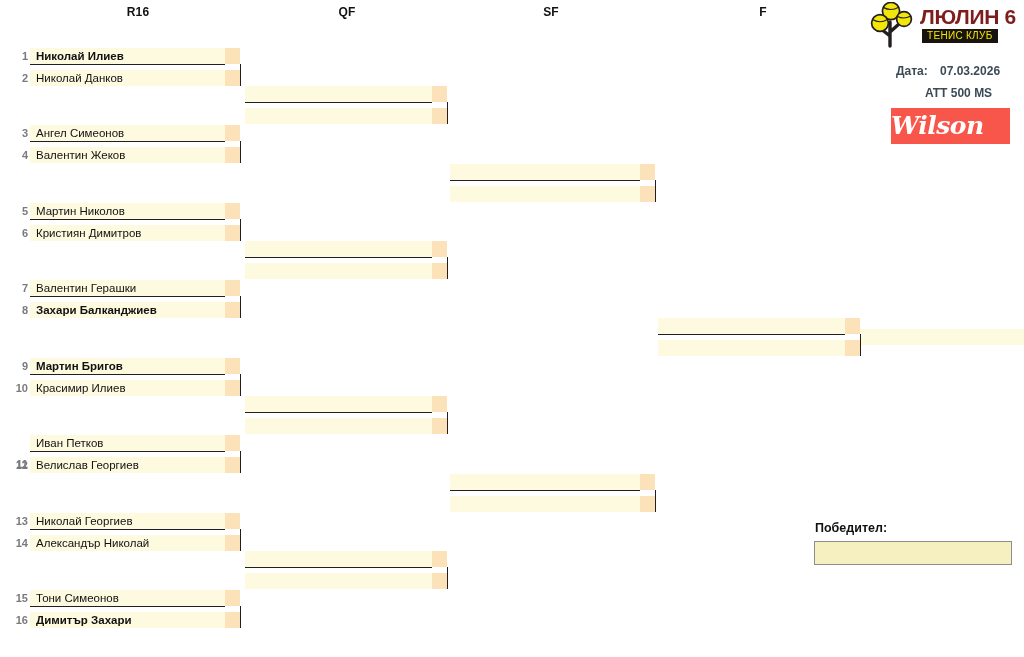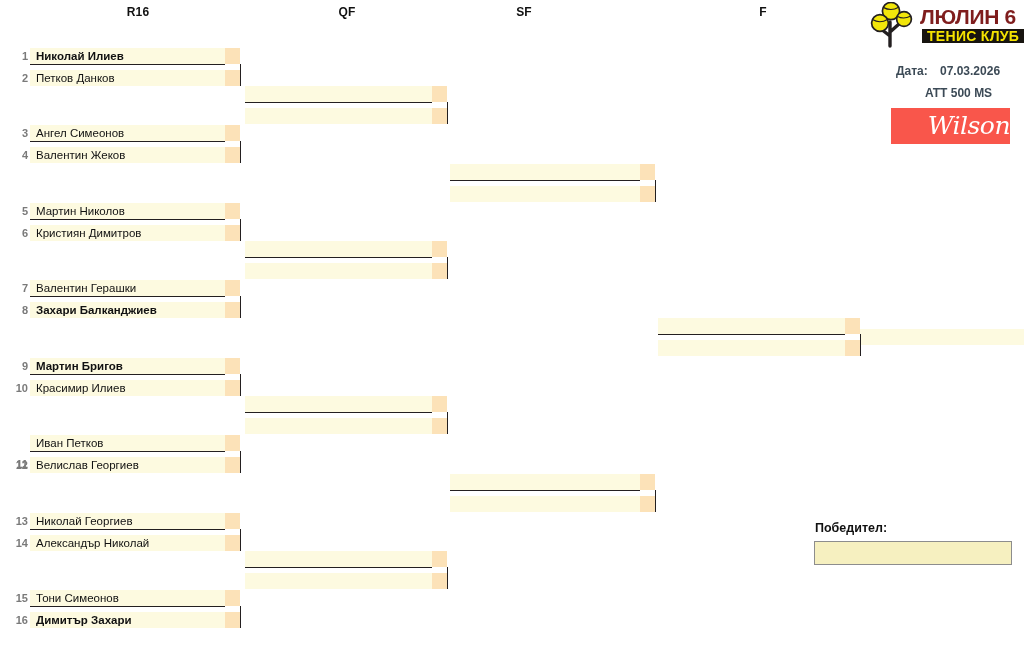--- a/index.html
+++ b/index.html
@@ -46,36 +46,36 @@
 
   
   .logo-wrap{position:absolute;left:866px;top:2px;width:158px;height:46px;}
   .logo-text{
     position:absolute;left:54px;top:4px;
     font-size:21px;font-weight:bold;color:#7f1d1d;letter-spacing:-.3px;
     line-height:22px;white-space:nowrap;
   }
   .logo-sub{
     position:absolute;left:56px;top:27px;
-    background:#17140f;color:#f5e300;font-size:14px;font-weight:bold;
+    background:#17140f;color:#f5e300;font-size:10px;font-weight:normal;
     padding:1px 5px;letter-spacing:.3px;line-height:12px;white-space:nowrap;
   }
   .date-row{
     position:absolute;font-size:12px;font-weight:bold;color:#3c4a56;
     white-space:nowrap;
     text-align:right;
   }
   .wilson{
     position:absolute;left:891px;top:108px;width:119px;height:36px;
     background:#f9564b;
   }
   .wilson span{
-    display:block;width:100%;text-align:right;line-height:36px;
+    display:block;width:100%;text-align:left;line-height:36px;
     font-family:"DejaVu Serif","Liberation Serif",serif;
-    font-style:italic;font-weight:normal;font-size:25px;color:#ffffff;
+    font-style:italic;font-weight:bold;font-size:25px;color:#ffffff;
     letter-spacing:-.5px;
   }
   .winner-label{
     position:absolute;left:815px;top:521px;
     font-size:12.5px;font-weight:bold;color:#111;white-space:nowrap;
   }
   .winner-box{
     position:absolute;left:814px;top:541px;width:196px;height:22px;
     background:#f6f0c0;border:1px solid #8d8d8d;
   }
@@ -84,36 +84,36 @@
     font-size:11.5px;font-weight:bold;color:#111;white-space:nowrap;
   }
 </style>
 </head>
 <body>
 
 <div id="stage">
 
   <div class="round-header" style="left: 98px; width: 80px;">R16</div>
   <div class="round-header" style="left: 307px; width: 80px;">QF</div>
-  <div class="round-header" style="left: 484px; width: 80px;">SF</div>
+  <div class="round-header" style="left: 511px; width: 80px;">SF</div>
   <div class="round-header" style="left: 723px; width: 80px;">F</div>
 
   <div id="bracket-body">
       <div class="seed" style="left: 6px; top: 49px;">1</div>
       <div class="slot bold" style="left: 30px; top: 48px; width: 210px;">
         <div class="namebg" style="width: 195px;"></div>
         <div class="scorebox" style="left: 195px; font-size: 11px; text-align: center; line-height: 16px; color: rgb(17, 17, 17);"></div>
         <div class="nametext">Николай Илиев</div>
         <div class="uline" style="top: 16px; width: 195px;"></div>
       </div>
       <div class="seed" style="left: 6px; top: 71px;">2</div>
       <div class="slot" style="left: 30px; top: 70px; width: 210px;">
         <div class="namebg" style="width: 195px;"></div>
         <div class="scorebox" style="left: 195px; font-size: 11px; text-align: center; line-height: 16px; color: rgb(17, 17, 17);"></div>
-        <div class="nametext">Петков Данков</div>
+        <div class="nametext">Николай Данков</div>
       </div>
       <div class="seed" style="left: 6px; top: 126px;">3</div>
       <div class="slot" style="left: 30px; top: 125px; width: 210px;">
         <div class="namebg" style="width: 195px;"></div>
         <div class="scorebox" style="left: 195px; font-size: 11px; text-align: center; line-height: 16px; color: rgb(17, 17, 17);"></div>
         <div class="nametext">Ангел Симеонов</div>
         <div class="uline" style="top: 16px; width: 195px;"></div>
       </div>
       <div class="seed" style="left: 6px; top: 148px;">4</div>
       <div class="slot" style="left: 30px; top: 147px; width: 210px;">

